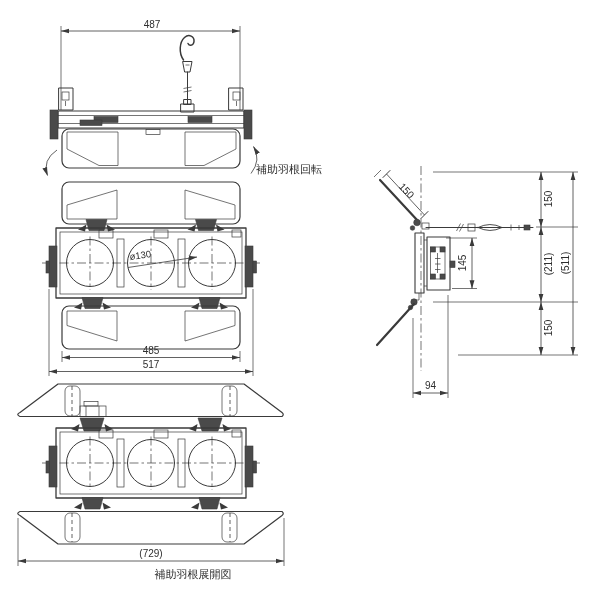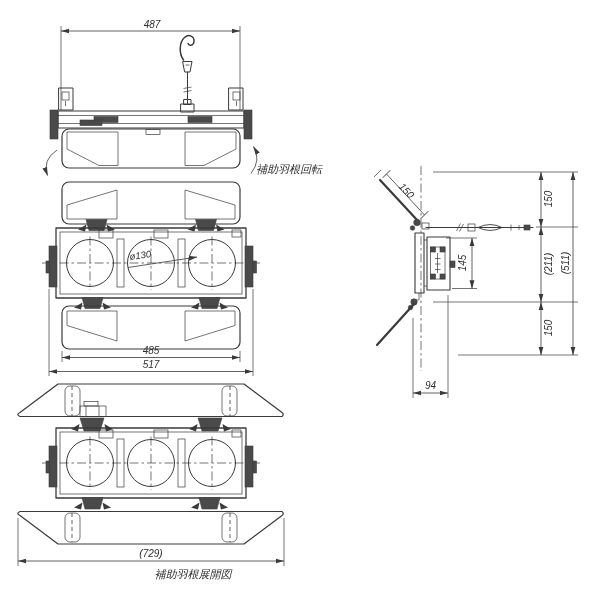--- a/index.html
+++ b/index.html
@@ -1,16 +1,16 @@
 <!DOCTYPE html>
 <html><head>
 <meta charset="utf-8">
 <style>
   html,body{margin:0;padding:0;background:#ffffff;}
-  .stage{width:600px;height:600px;background:#ffffff;position:relative;overflow:hidden;font-style:italic;}
+  .stage{width:600px;height:600px;background:#ffffff;position:relative;overflow:hidden;}
   svg{display:block;}
   .ln{stroke:#3a3a3a;stroke-width:1;fill:none;stroke-linecap:round;stroke-linejoin:round;}
   .w12{stroke-width:1.2;} .w13{stroke-width:1.3;}
   .thin{stroke:#3a3a3a;stroke-width:0.7;fill:none;}
   .thick{stroke:#3a3a3a;stroke-width:2.2;fill:none;stroke-linecap:round;}
   .dk{fill:#4a4a4a;stroke:#3a3a3a;stroke-width:0.6;}
   .ar{fill:#3a3a3a;stroke:none;}
   .dim{stroke:#3a3a3a;stroke-width:0.8;fill:none;}
   .cl{stroke:#3a3a3a;stroke-width:0.7;fill:none;stroke-dasharray:9 3 2.5 3;}
   .dash{stroke:#3a3a3a;stroke-width:0.8;fill:none;stroke-dasharray:4 3;}

